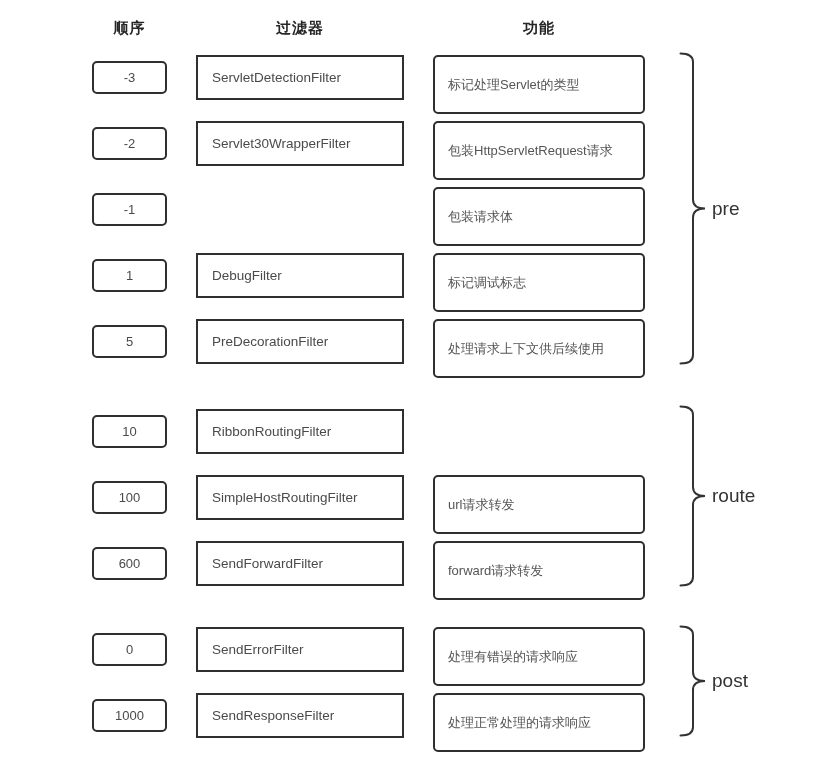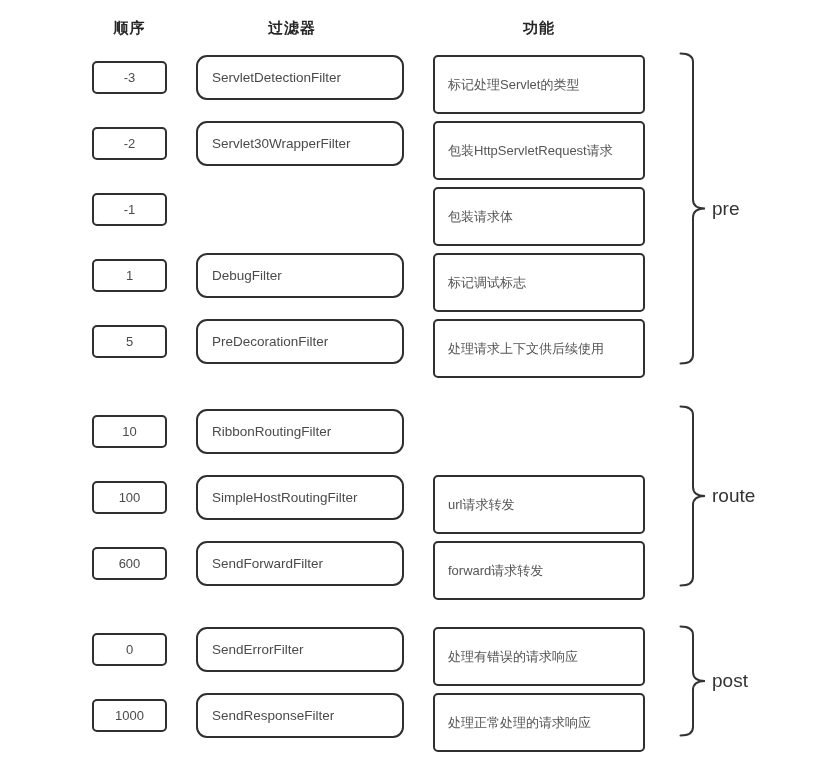--- a/index.html
+++ b/index.html
@@ -19,21 +19,21 @@
   .col-header {
     position: absolute;
     top: 19px;
     font-size: 15px;
     font-weight: bold;
     color: #262626;
     text-align: center;
     letter-spacing: 1px;
   }
   .h-order    { left: 92px;  width: 75px;  }
-  .h-filter   { left: 188px; width: 208px; }
+  .h-filter   { left: 196px; width: 208px; }
   .h-function { left: 433px; width: 212px; }
 
   .row {
     position: absolute;
     left: 92px;
     width: 553px;
     height: 45px;
   }
   .order-box {
     position: absolute;
@@ -46,21 +46,21 @@
     justify-content: center;
     font-size: 13px;
     color: #4a4a4a;
     background: #ffffff;
   }
   .filter-box {
     position: absolute;
     left: 104px; top: 0;
     width: 208px; height: 45px;
     border: 2px solid #2f2f2f;
-    border-radius: 11px;
+    border-radius: 0;
     display: flex;
     align-items: center;
     padding-left: 14px;
     font-size: 13.5px;
     color: #4a4a4a;
     background: #ffffff;
   }
   .function-box {
     position: absolute;
     left: 341px; top: 0;

